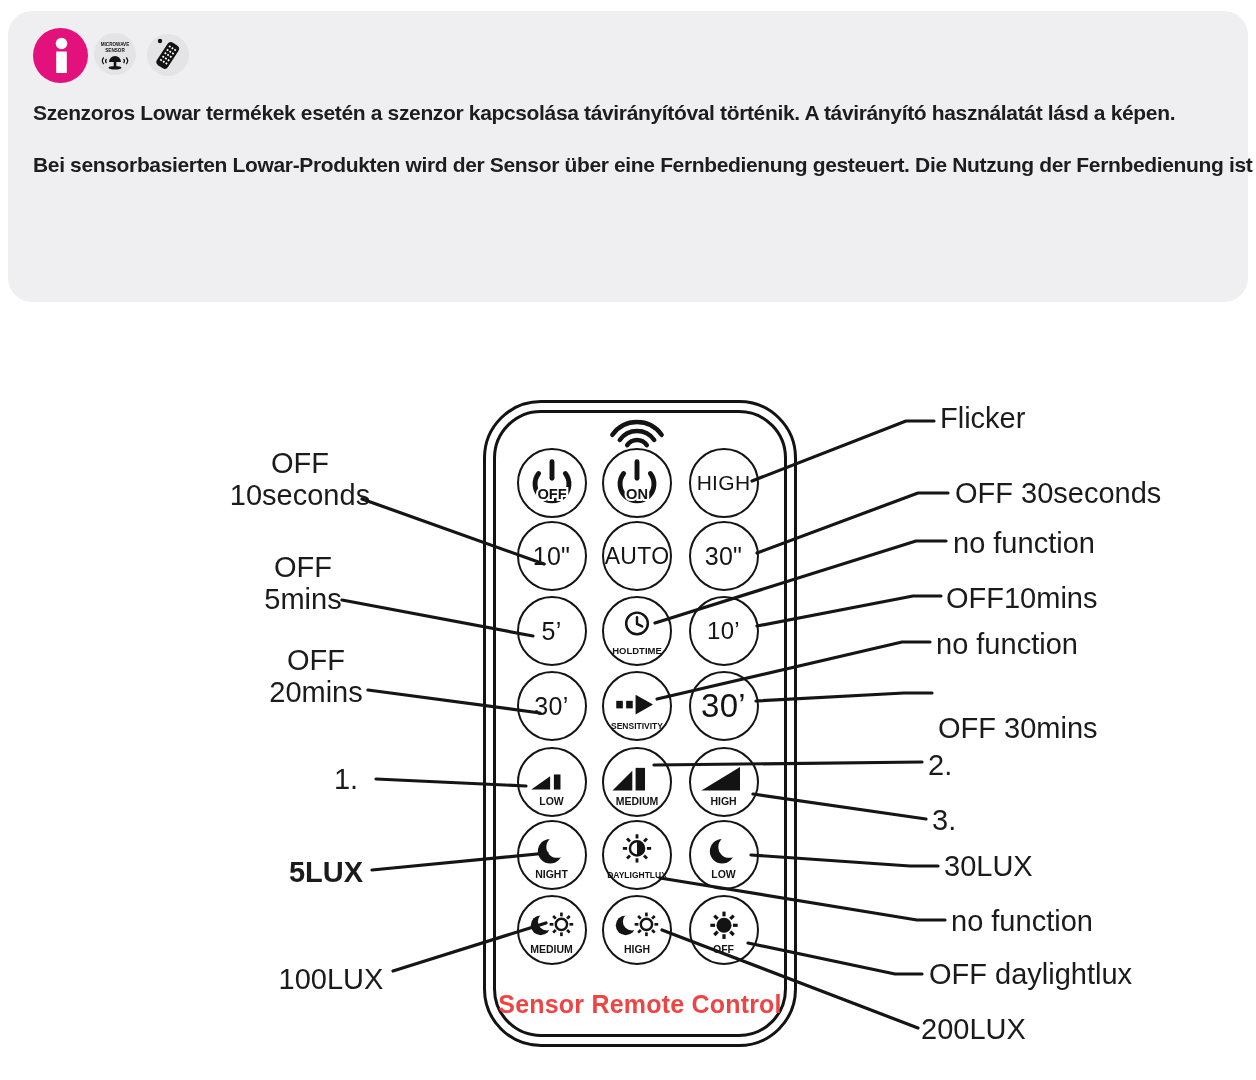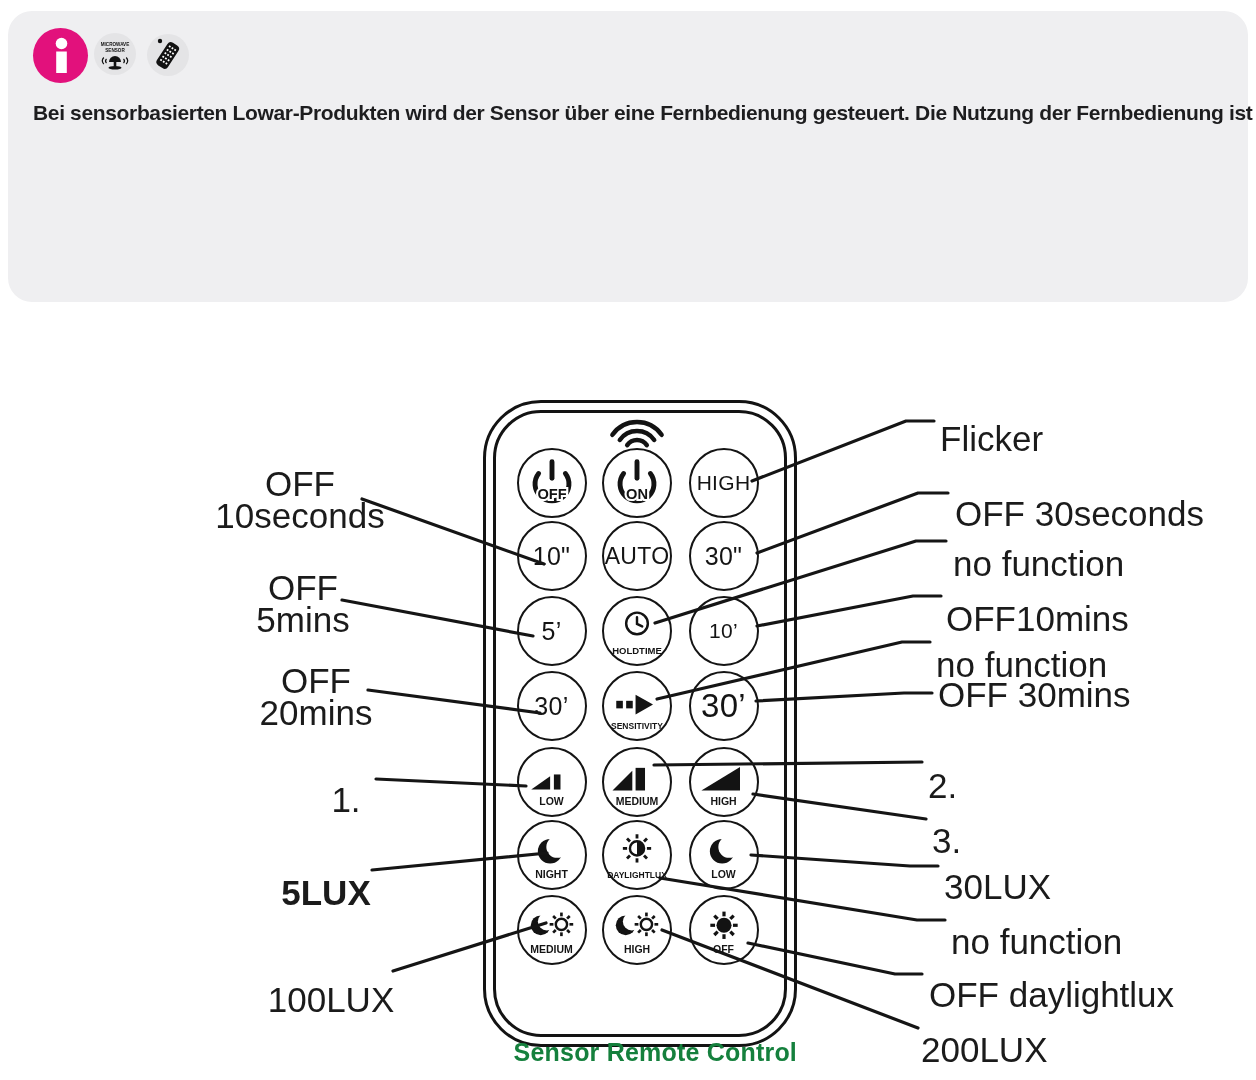--- a/index.html
+++ b/index.html
@@ -15,34 +15,34 @@
   .icon-rc{left:139px;top:23px;width:42px;height:42px;background:#e4e4e6;}
   .info-text{position:absolute;left:25px;top:88px;width:1190px;}
   .para{margin:0;}
   .para + .para{margin-top:24px;}
   .pline{font-size:21px;font-weight:700;line-height:28px;letter-spacing:-0.35px;color:#1d1d1f;white-space:nowrap;}
   
   .diagram{position:absolute;left:0;top:0;width:1256px;height:1080px;}
   .remote-outer{position:absolute;left:483px;top:400px;width:314px;height:647px;
                 border:3.2px solid #131313;border-radius:58px;box-sizing:border-box;z-index:1;background:#fff;}
   .remote-inner{position:absolute;inset:7px;border:3px solid #131313;border-radius:48px;}
-  .remote-title{position:absolute;left:483px;top:990px;width:314px;text-align:right;
-                font-size:25px;font-weight:700;color:#15803d;letter-spacing:.2px;z-index:2;margin-top:48px;}
+  .remote-title{position:absolute;left:483px;top:990px;width:314px;text-align:center;
+                font-size:25px;font-weight:700;color:#ef4444;letter-spacing:.2px;z-index:2;}
   .wireless{position:absolute;left:602px;top:410px;z-index:2;}
   .rbtn{position:absolute;width:70px;height:70px;border:2.6px solid #141414;border-radius:50%;
         background:#ffffff;box-sizing:border-box;z-index:2;}
   .rbtn .bicon{position:absolute;left:0;top:0;width:100%;height:100%;}
   .blabel{position:absolute;inset:0;display:flex;align-items:center;justify-content:center;
           font-weight:400;color:#141414;letter-spacing:.3px;}
   .bcaption{position:absolute;left:-6px;right:-6px;bottom:8px;text-align:center;
             font-weight:700;color:#141414;letter-spacing:0;}
   svg text{font-family:"Liberation Sans",sans-serif;}
   
   .lines-svg{position:absolute;left:0;top:0;z-index:6;pointer-events:none;}
-  .clabel{position:absolute;font-size:35px;line-height:32px;color:#1b1b1b;white-space:nowrap;z-index:4;margin-top:21px;}
+  .clabel{position:absolute;font-size:29px;line-height:32px;color:#1b1b1b;white-space:nowrap;z-index:4;}
   .clabel.center{transform:translateX(-50%);text-align:center;}
 </style>
 </head>
 <body>
 
 <div class="page">
 
   <div class="info-box">
     <div class="hicon icon-info">
       <svg viewBox="0 0 55 55">
@@ -68,20 +68,23 @@
           <line x1="17" y1="13" x2="25.5" y2="13" stroke="#fff" stroke-width="1.8" stroke-dasharray="1.8 1.4"></line>
           <line x1="17" y1="17" x2="25.5" y2="17" stroke="#fff" stroke-width="1.8" stroke-dasharray="1.8 1.4"></line>
           <line x1="17" y1="21" x2="25.5" y2="21" stroke="#fff" stroke-width="1.8" stroke-dasharray="1.8 1.4"></line>
           <line x1="17" y1="25" x2="25.5" y2="25" stroke="#fff" stroke-width="1.8" stroke-dasharray="1.8 1.4"></line>
           <line x1="17" y1="29" x2="25.5" y2="29" stroke="#fff" stroke-width="1.8" stroke-dasharray="1.8 1.4"></line>
         </g>
       </svg>
     </div>
     <div class="info-text">
         <div class="para">
+          <div class="pline">Szenzoros Lowar termékek esetén a szenzor kapcsolása távirányítóval történik. A távirányító használatát lásd a képen.</div>
+        </div>
+        <div class="para">
           <div class="pline">Bei sensorbasierten Lowar-Produkten wird der Sensor über eine Fernbedienung gesteuert. Die Nutzung der Fernbedienung ist</div>
         </div>
       </div>
   </div>
 
   <div class="diagram">
 
     <div class="remote-outer">
       <div class="remote-inner"></div>
     </div>
@@ -123,21 +126,21 @@
           <span class="blabel" style="font-size:25px">5’</span>
         </div>
         <div class="rbtn" style="left: 602px; top: 596px;">
           <svg class="bicon" viewBox="0 0 70 70">
             <circle cx="35" cy="27" r="11.5" fill="none" stroke="#131313" stroke-width="2.6"></circle>
             <path d="M35 20.5 L35 27.5 L40.5 30.2" fill="none" stroke="#131313" stroke-width="2.6" stroke-linecap="round"></path>
           </svg>
           <span class="bcaption" style="font-size:9.5px">HOLDTIME</span>
         </div>
         <div class="rbtn" style="left: 688.5px; top: 596px;">
-          <span class="blabel" style="font-size:21px">10’</span>
+          <span class="blabel" style="font-size:24px">10’</span>
         </div>
         <div class="rbtn" style="left: 516.5px; top: 671px;">
           <span class="blabel" style="font-size:25px">30’</span>
         </div>
         <div class="rbtn" style="left: 602px; top: 671px;">
           <svg class="bicon" viewBox="0 0 70 70">
             <rect x="13" y="29.5" width="7" height="8" fill="#131313"></rect>
             <rect x="23.5" y="29.5" width="7" height="8" fill="#131313"></rect>
             <polygon points="33.5,23 33.5,44 52,33.5" fill="#131313"></polygon>
           </svg>
@@ -275,21 +278,21 @@
         </div>
         <div class="clabel" style="left: 953px; top: 527px;">
           <div>no function</div>
         </div>
         <div class="clabel" style="left: 946px; top: 582px;">
           <div>OFF10mins</div>
         </div>
         <div class="clabel" style="left: 936px; top: 628px;">
           <div>no function</div>
         </div>
-        <div class="clabel" style="left: 938px; top: 658px; text-align: right;">
+        <div class="clabel" style="left: 938px; top: 712px; text-align: right;">
           <div>OFF 30mins</div>
         </div>
         <div class="clabel" style="left: 928px; top: 749px;">
           <div>2.</div>
         </div>
         <div class="clabel" style="left: 932px; top: 804px;">
           <div>3.</div>
         </div>
         <div class="clabel" style="left: 944px; top: 850px; text-align: center;">
           <div>30LUX</div>

